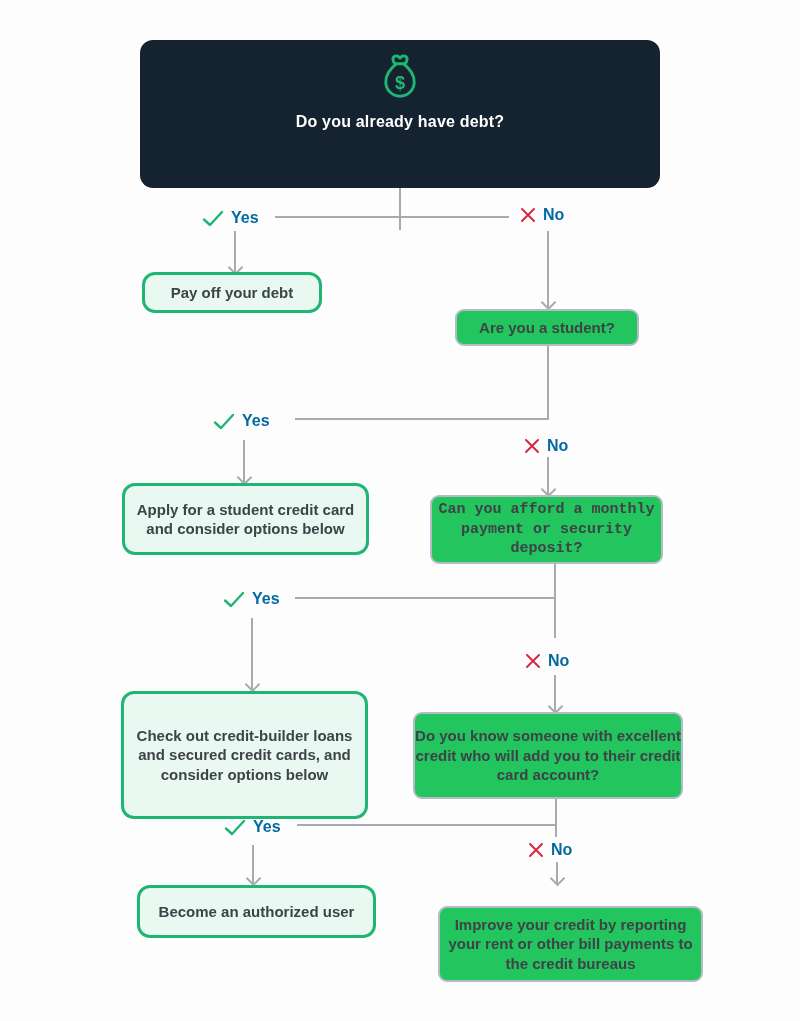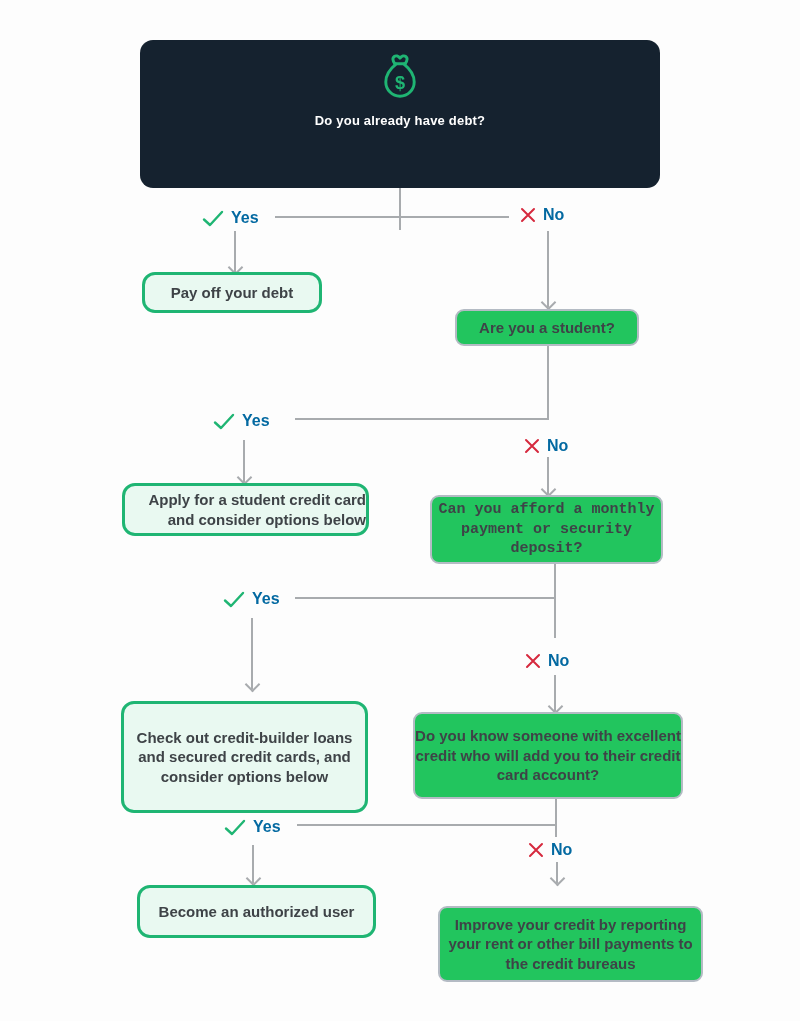--- a/index.html
+++ b/index.html
@@ -10,21 +10,21 @@
     background:#fdfdfd; overflow:hidden; margin:0 auto;
   }
   
   .header-box {
     position:absolute; left:140px; top:40px; width:520px; height:148px;
     background:#15222F; border-radius:13px;
     display:flex; flex-direction:column; align-items:center;
     padding-top:14px;
   }
   .header-title {
-    margin-top:11px; color:#ffffff; font-size:13px; font-weight:700;
+    margin-top:11px; color:#ffffff; font-size:16px; font-weight:700;
     letter-spacing:.2px;
   }
   
   .hline { position:absolute; height:2px; background:#a8abae; }
   .vline { position:absolute; width:2px; background:#a8abae; }
   .arrow { position:absolute; width:2px; background:#a8abae; }
   .arrow::after {
     content:""; position:absolute; left:-4px; bottom:-1px;
     width:9px; height:9px;
     border-right:2px solid #a8abae; border-bottom:2px solid #a8abae;
@@ -144,25 +144,25 @@
     <svg width="16" height="16" viewBox="0 0 16 16">
         <path d="M2 2 L14 14 M14 2 L2 14" stroke="#D6293E" stroke-width="2" stroke-linecap="round"></path>
       </svg>
     <span>No</span>
   </div>
 
   <div class="node green-box" style="left:142px;top:272px;width:180px;height:41px;">Pay off your debt</div>
 
   <div class="node blue-box" style="left:455px;top:309px;width:184px;height:37px;">Are you a student?</div>
 
-  <div class="node green-box" style="left:122px;top:483px;width:247px;height:53px;text-align:right;">Apply for a student credit card and consider options below</div>
+  <div class="node green-box" style="left:122px;top:483px;width:247px;height:72px;">Apply for a student credit card and consider options below</div>
 
   <div class="node blue-box" style="left:430px;top:495px;width:233px;height:69px;font-family:Liberation Mono, monospace;">Can you afford a monthly payment or security deposit?</div>
 
-  <div class="node green-box" style="left:121px;top:691px;width:247px;height:112px;margin-top:10px;">Check out credit-builder loans and secured credit cards, and consider options below</div>
+  <div class="node green-box" style="left:121px;top:691px;width:247px;height:128px;">Check out credit-builder loans and secured credit cards, and consider options below</div>
 
   <div class="node blue-box" style="left:413px;top:712px;width:270px;height:87px;">Do you know someone with excellent credit who will add you to their credit card account?</div>
 
   <div class="node green-box" style="left:137px;top:885px;width:239px;height:53px;">Become an authorized user</div>
 
   <div class="node blue-box" style="left:438px;top:882px;width:265px;height:76px;margin-top:24px;">Improve your credit by reporting your rent or other bill payments to the credit bureaus</div>
 
 
 </div>
 

